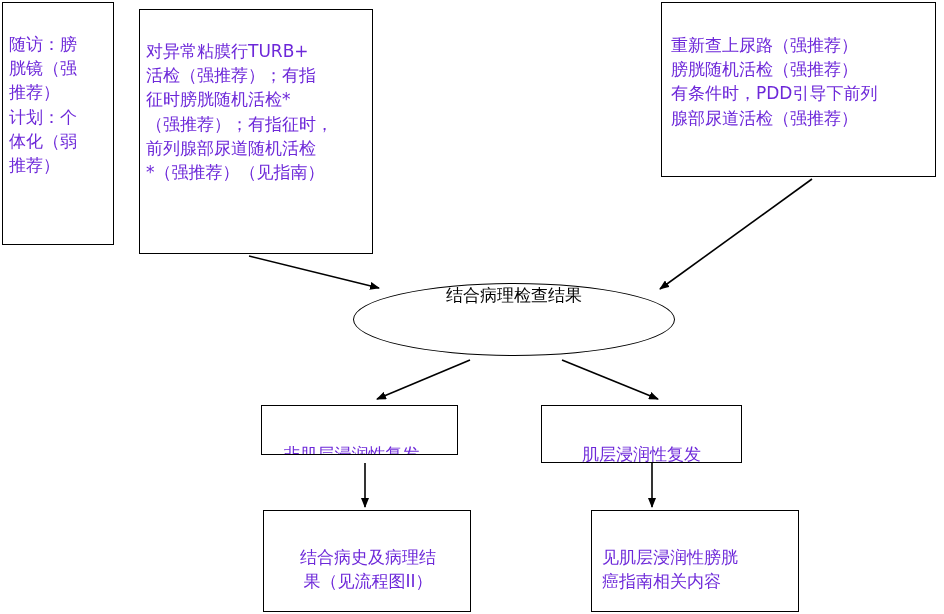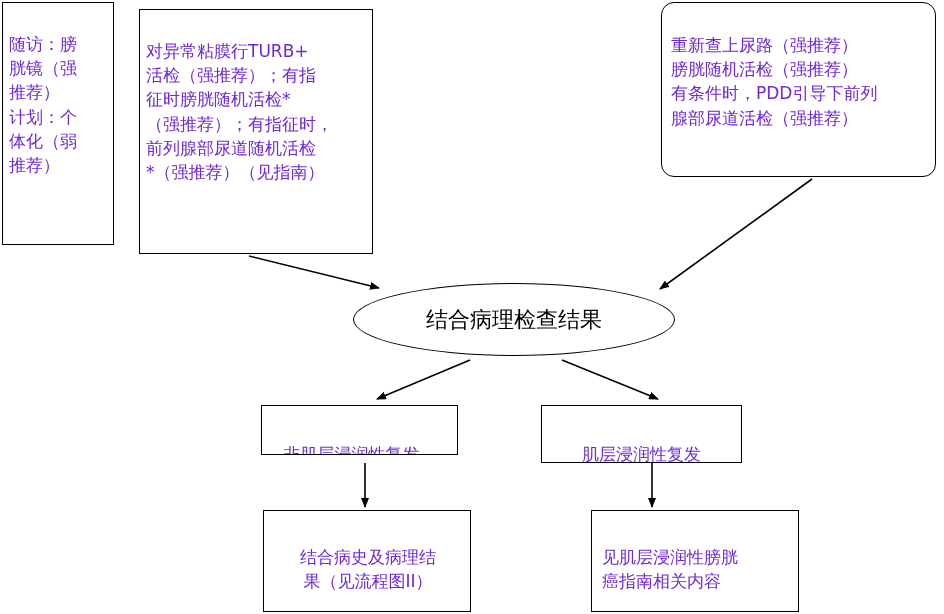--- a/index.html
+++ b/index.html
@@ -47,21 +47,20 @@
     padding: 5px 3px 0 6px;
     margin-top: 7px;
   }
   
   #box-upper-tract {
     left: 661px;
     top: 2px;
     width: 275px;
     height: 175px;
     padding: 6px 4px 0 9px;
-    border-radius: 13px;
   }
   
   #box-nmibc {
     left: 261px;
     top: 405px;
     width: 197px;
     height: 50px;
     padding: 12px 22px 0 6px;
     text-align: center;
   }
@@ -96,23 +95,23 @@
     position: absolute;
     left: 353px;
     top: 283px;
     width: 322px;
     height: 73px;
     box-sizing: border-box;
     border: 1px solid #000000;
     border-radius: 50%;
     background: #ffffff;
     color: #000000;
-    font-size: 22px;
+    font-size: 17px;
     display: flex;
-    align-items: center;
+    align-items: flex-start;
     justify-content: center;
   }
   #edges {
     position: absolute;
     left: 0;
     top: 0;
     width: 944px;
     height: 614px;
     pointer-events: none;
   }

